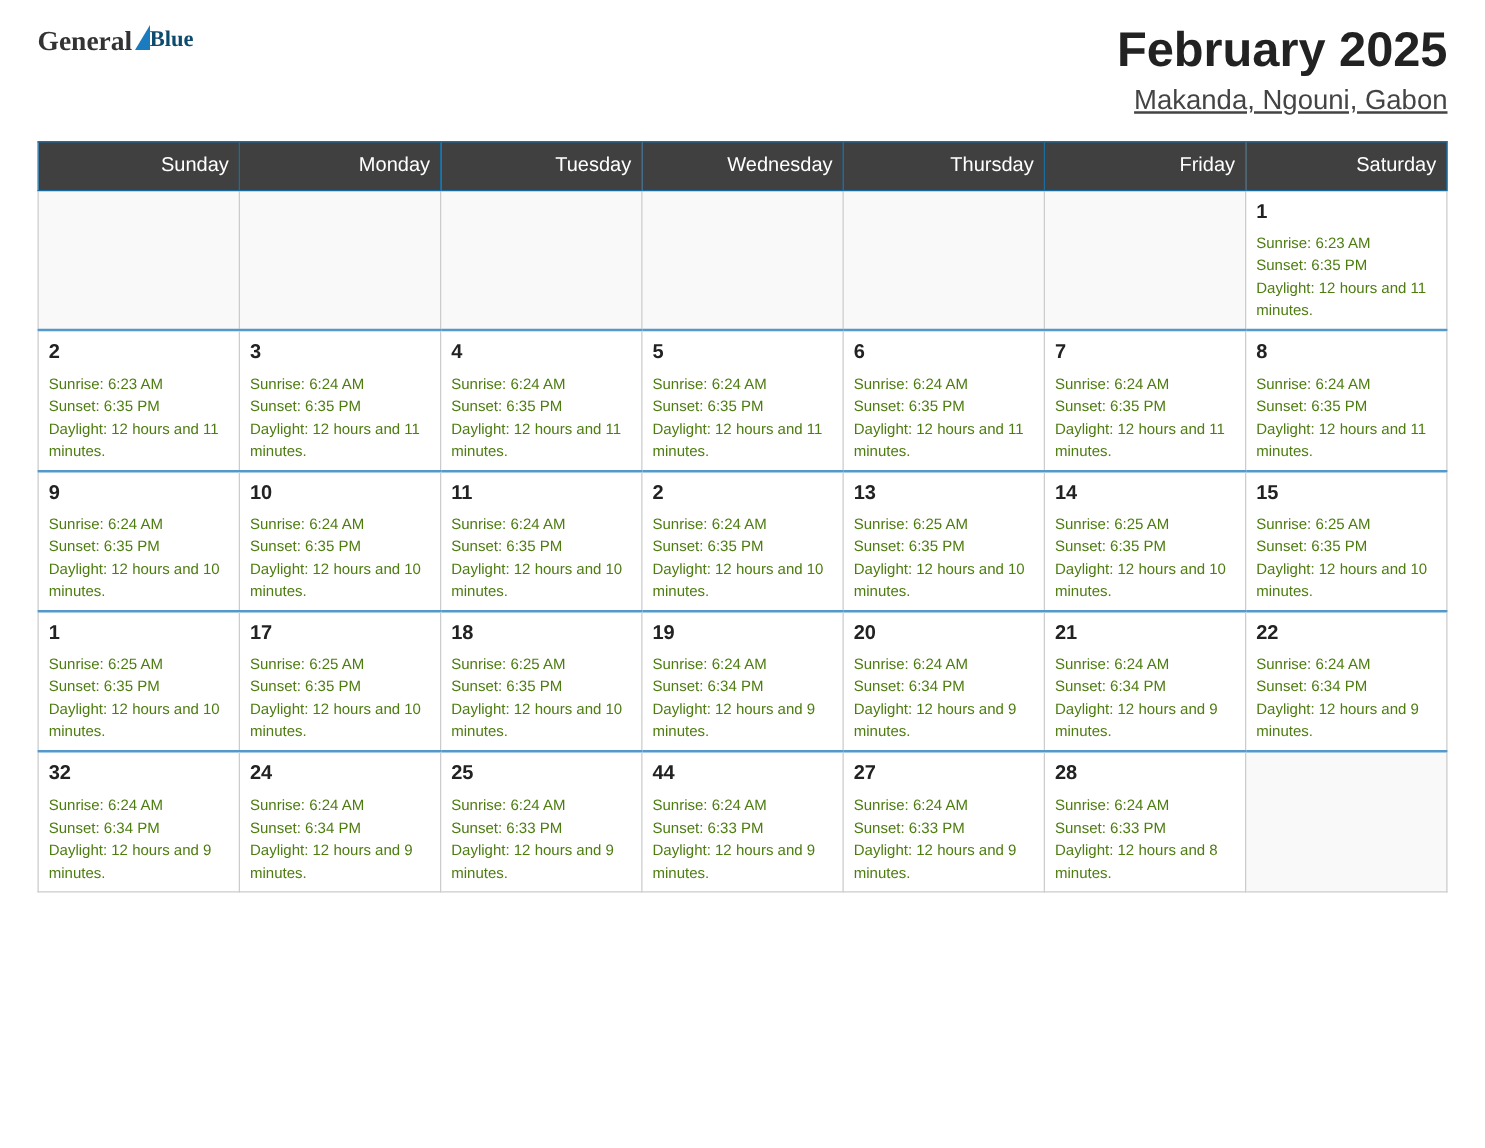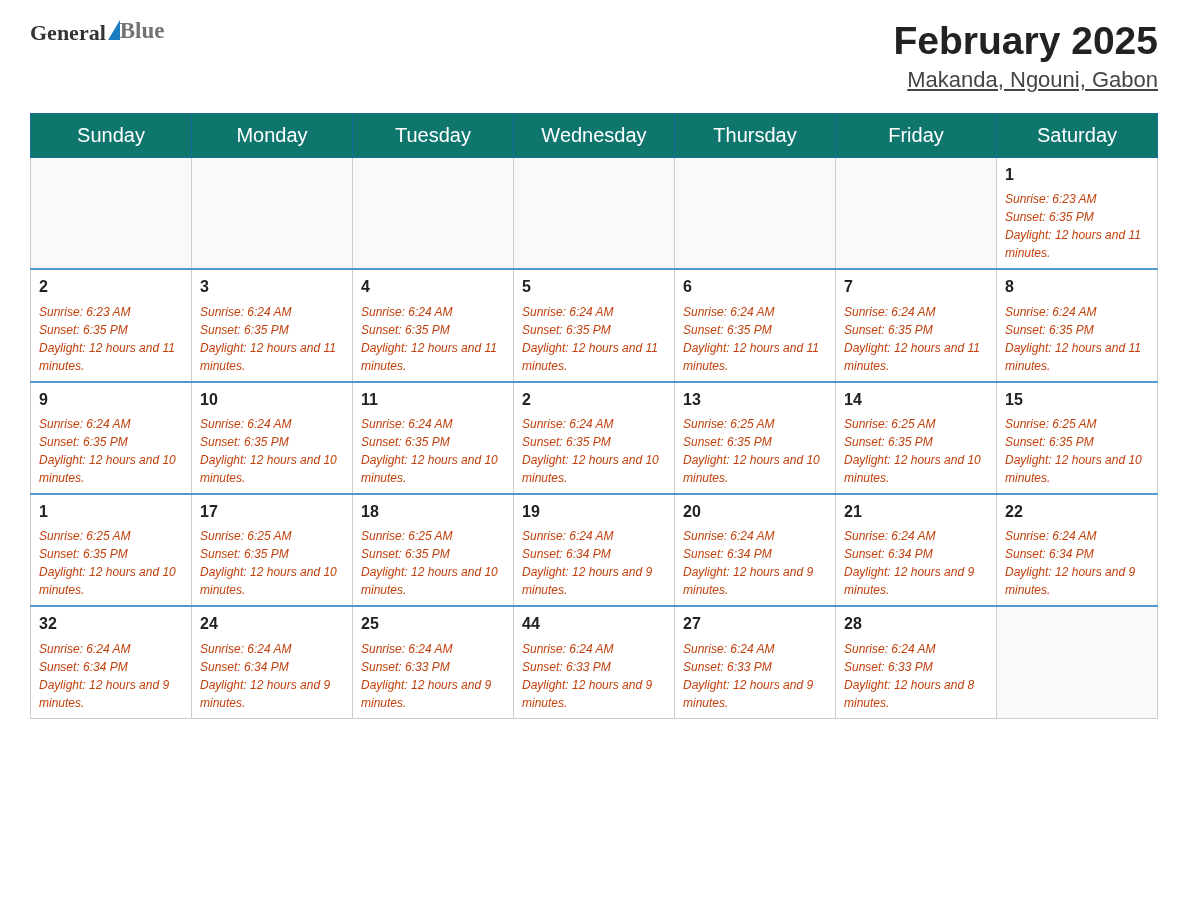--- a/index.html
+++ b/index.html
@@ -15,23 +15,23 @@
       justify-content: space-between;
       align-items: flex-start;
       margin-bottom: 20px;
     }
     .logo-text-general {
       font-size: 22px;
       font-weight: bold;
       color: #333;
     }
     .logo-text-blue {
-      font-size: 23px;
+      font-size: 18px;
       font-weight: bold;
-      color: #737373;
+      color: #0c4a6e;
     }
     .logo-triangle {
       width: 0;
       height: 0;
       border-left: 12px solid transparent;
       border-right: 0px solid transparent;
       border-bottom: 20px solid #1a7bbf;
       margin-left: 2px;
       margin-top: -6px;
     }
@@ -63,26 +63,26 @@
       color: #444;
       margin-top: 4px;
       text-decoration: underline;
     }
     .calendar-table {
       width: 100%;
       border-collapse: collapse;
       border: 1px solid #999;
     }
     .calendar-table th {
-      background-color: #0f766e;
+      background-color: #404040;
       color: #fff;
-      font-size: 20px;
+      font-size: 16px;
       font-weight: normal;
       padding: 10px 8px;
-      text-align: center;
+      text-align: right;
       border: 1px solid #1a6b9e;
     }
     .calendar-table td {
       vertical-align: top;
       padding: 6px 8px;
       border: 1px solid #ccc;
       width: calc(100% / 7);
       min-height: 110px;
       font-size: 12.5px;
       color: #333;
@@ -90,23 +90,22 @@
     }
     .day-number {
       font-size: 16px;
       font-weight: bold;
       color: #222;
       margin-bottom: 4px;
       display: block;
     }
     .day-info {
       font-size: 12px;
-      color: #c2410c;
+      color: #4d7c0f;
       line-height: 1.5;
-      font-style: italic;
     }
     .empty-cell {
       background: #f9f9f9;
     }
     tr:not(:last-child) td {
       border-bottom: 2px solid #5599cc;
     }
   </style>
 </head>
 <body>

